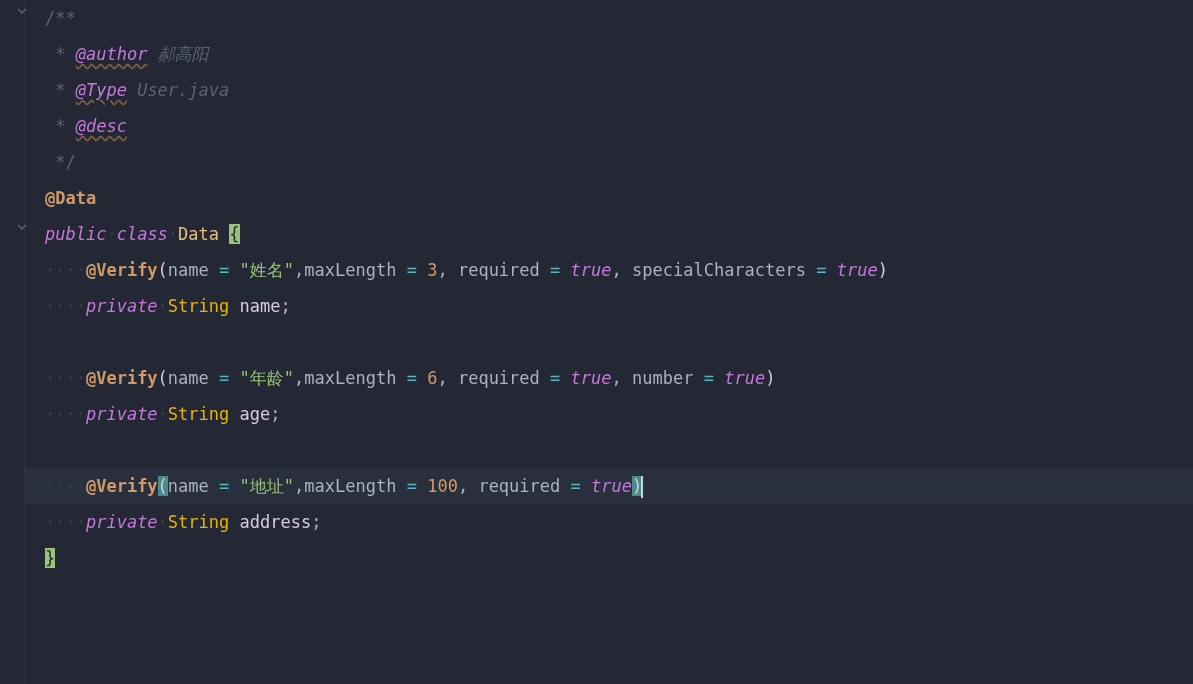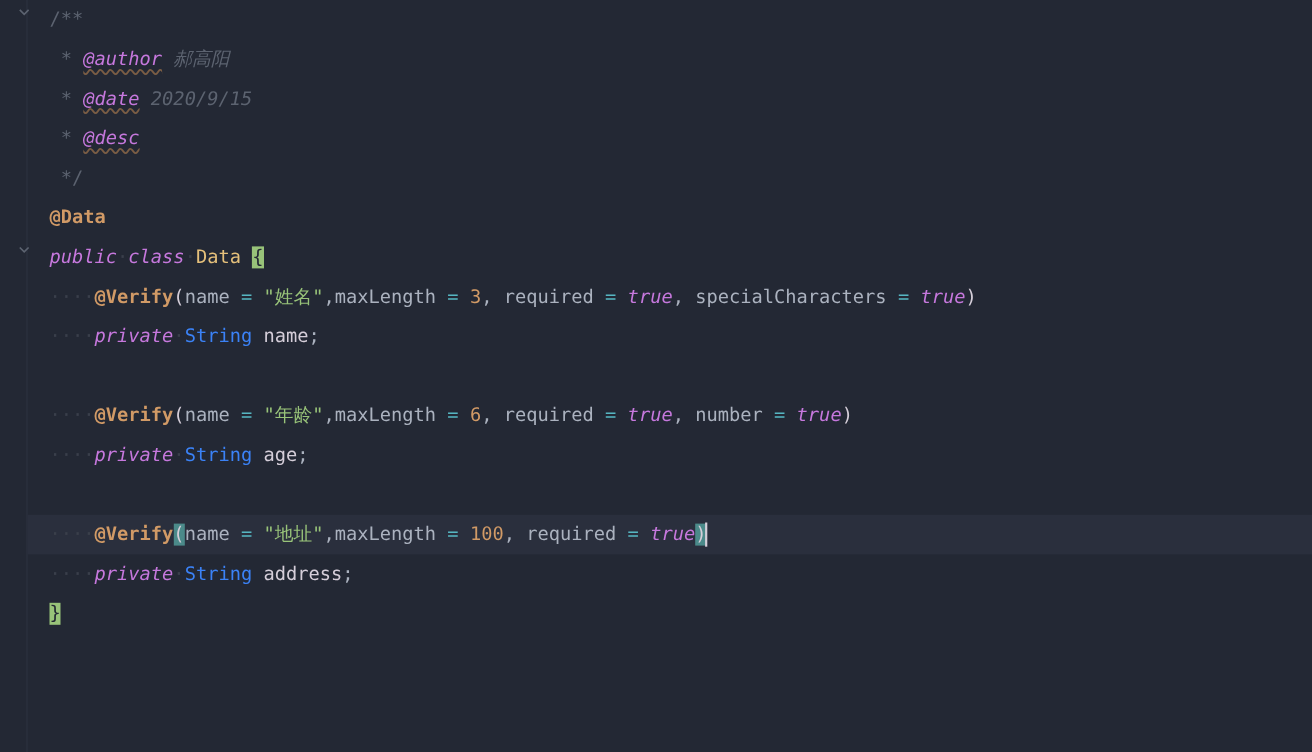--- a/index.html
+++ b/index.html
@@ -48,21 +48,21 @@
 .line.highlighted {
   background: #2a2f3d;
 }
 .comment-delim { color: #5c6370; }
 .comment-star { color: #5c6370; }
 .javadoc-tag { color: #c678dd; font-style: italic; text-decoration: underline wavy #7b5d44; text-underline-offset: 3px; }
 .javadoc-text { color: #5c6370; font-style: italic; }
 .annotation { color: #d19a66; font-weight: bold; }
 .keyword { color: #c678dd; font-style: italic; }
 .class-name { color: #e5c07b; }
-.type { color: #3b82f6; }
+.type { color: #eab308; }
 .identifier { color: #d5ced9; }
 .paren { color: #d5ced9; }
 .paren-match { background: #4b8a8a; color: #d5ced9; }
 .brace-hl { background: #98c379; color: #232834; }
 .param-name { color: #abb2bf; }
 .operator { color: #56b6c2; }
 .string { color: #98c379; }
 .number { color: #d19a66; }
 .bool { color: #c678dd; font-style: italic; text-align: right; }
 .comma { color: #abb2bf; }
@@ -92,22 +92,22 @@
       </svg>
   </div>
 </div>
 
 <div class="code-area">
 
 <div class="line"><span class="comment-delim">/**</span></div>
 
 <div class="line"><span class="comment-star"> * </span><span class="javadoc-tag">@author</span><span class="javadoc-text"> 郝高阳</span></div>
 
+<div class="line"><span class="comment-star"> * </span><span class="javadoc-tag">@Type</span><span class="javadoc-text"> User.java</span></div>
 
-<div class="line"><span class="comment-star"> * </span><span class="javadoc-tag">@date</span><span class="javadoc-text"> 2020/9/15</span></div>
 
 
 <div class="line"><span class="comment-star"> * </span><span class="javadoc-tag">@desc</span></div>
 
 <div class="line"><span class="comment-delim"> */</span></div>
 
 <div class="line"><span class="annotation">@Data</span></div>
 
 <div class="line"><span class="keyword">public</span><span class="ws">·</span><span class="keyword">class</span><span class="ws">·</span><span class="class-name">Data</span> <span class="brace-hl">{</span></div>
 

